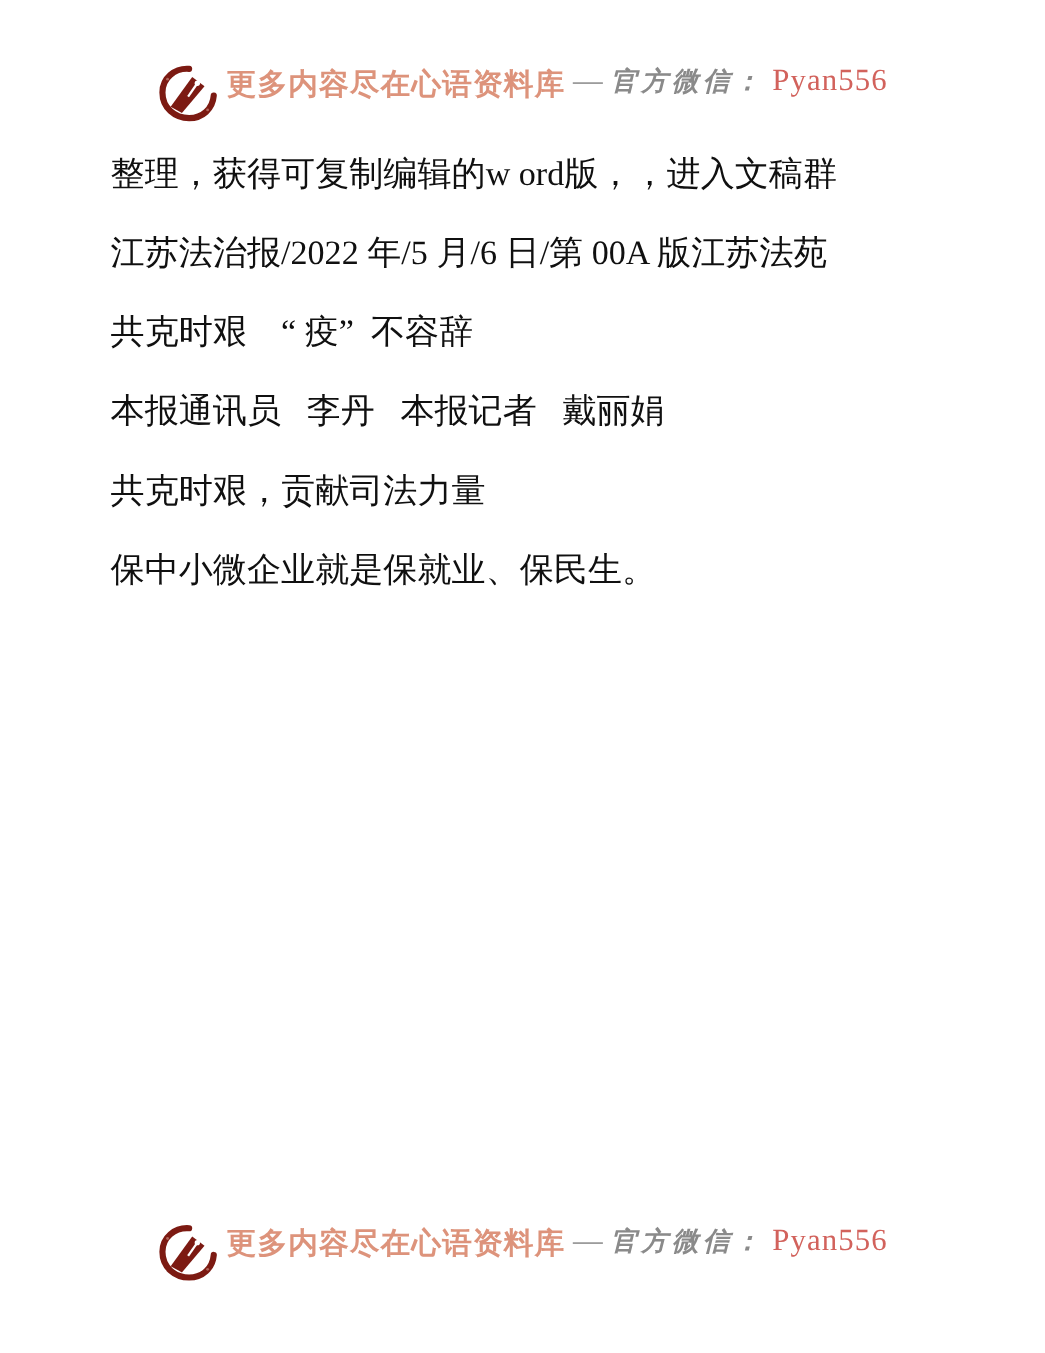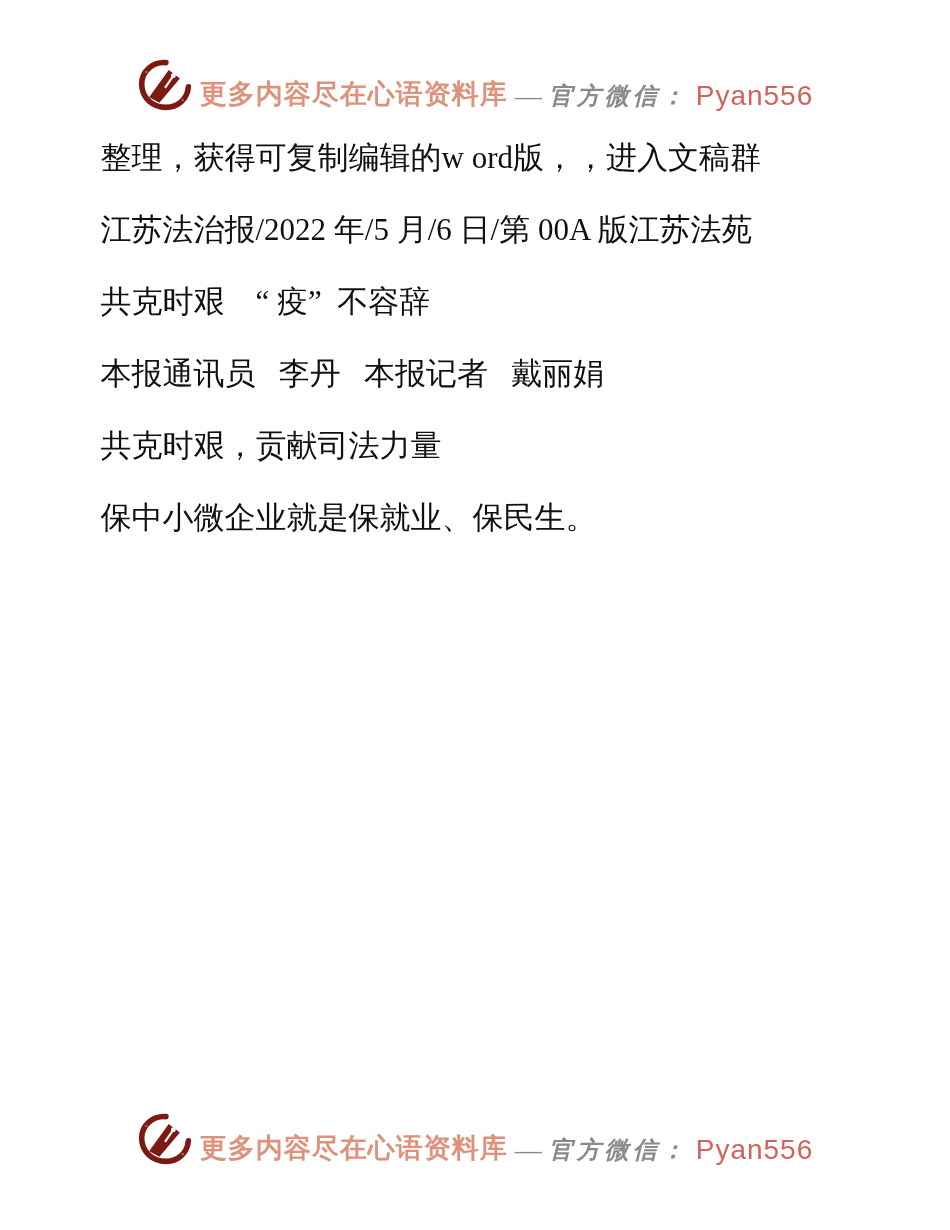--- a/index.html
+++ b/index.html
@@ -10,21 +10,21 @@
   body {
     width: 950px;
     height: 1230px;
     position: relative;
     font-family: "Liberation Serif", "DejaVu Serif", serif;
     overflow: hidden;
   }
   .brand-bar {
     display: flex;
     justify-content: center;
-    align-items: flex-end;
+    align-items: flex-start;
     gap: 7px;
     white-space: nowrap;
   }
   .page-header { padding-top: 58px; }
   .page-footer {
     position: absolute;
     top: 1112px;
     left: 0;
     right: 0;
   }
@@ -39,21 +39,21 @@
     font-weight: 400;
   }
   .wechat-label {
     font-size: 24px;
     font-style: italic;
     letter-spacing: 4px;
     font-weight: 700;
   }
   .wechat-id {
     font-size: 28px;
-    font-family: Liberation Sans, sans-serif;
+    font-family: Liberation Serif, serif;
     letter-spacing: 1px;
   }
   .doc-content {
     margin: 16px 60px 0 85px;
   }
   .doc-content p {
     font-size: 31px;
     line-height: 60px;
     margin: 0 0 12px 0;
     color: #101010;

